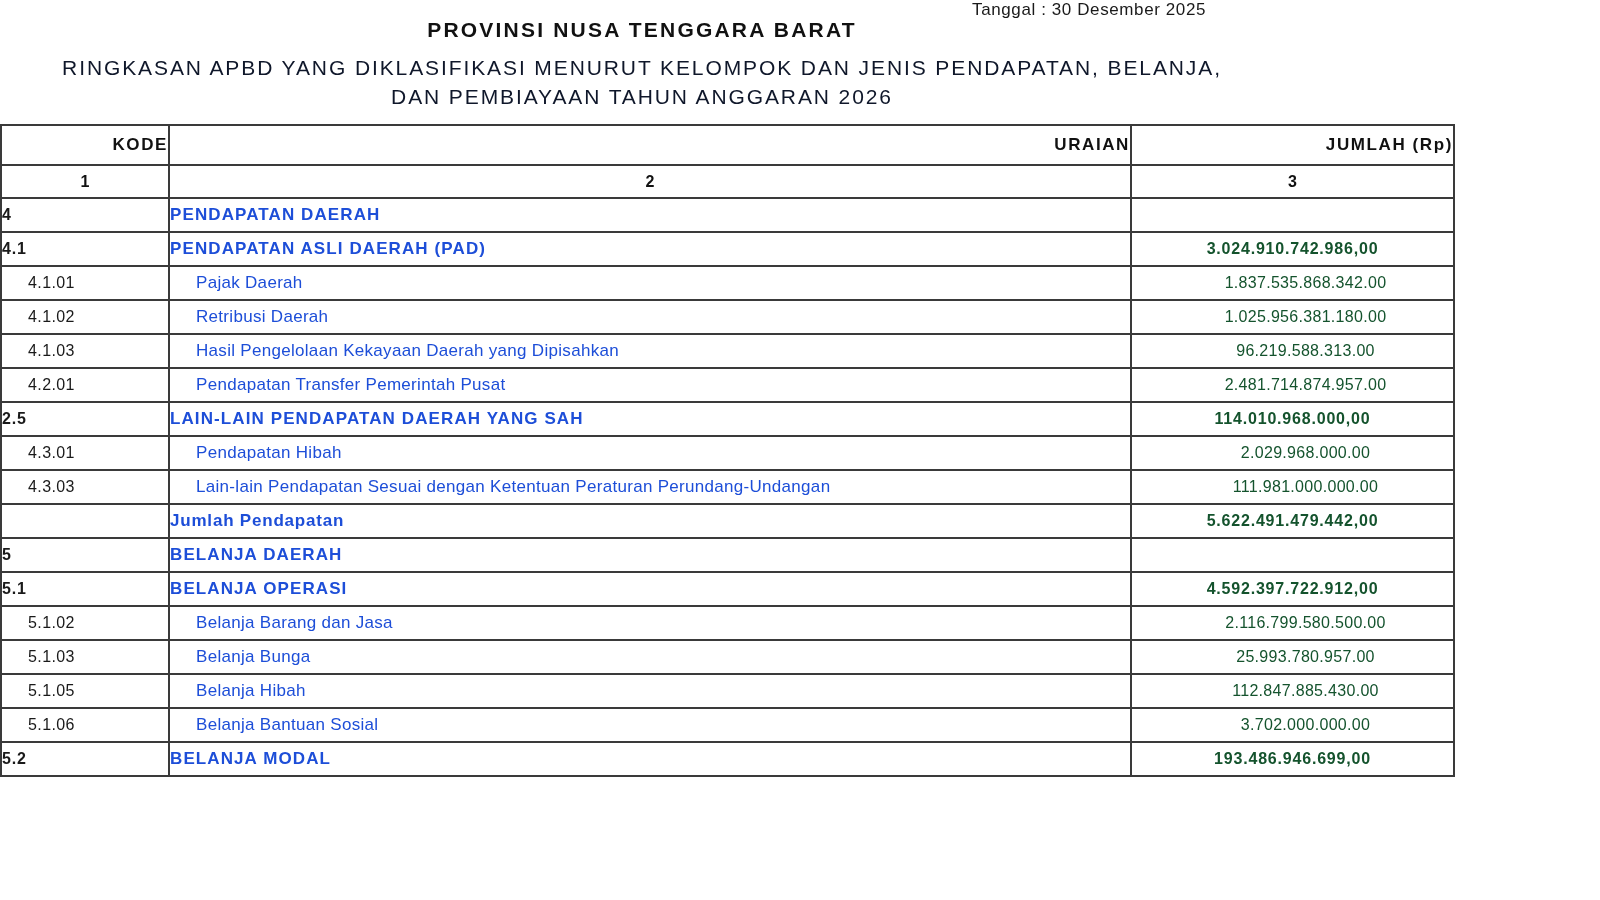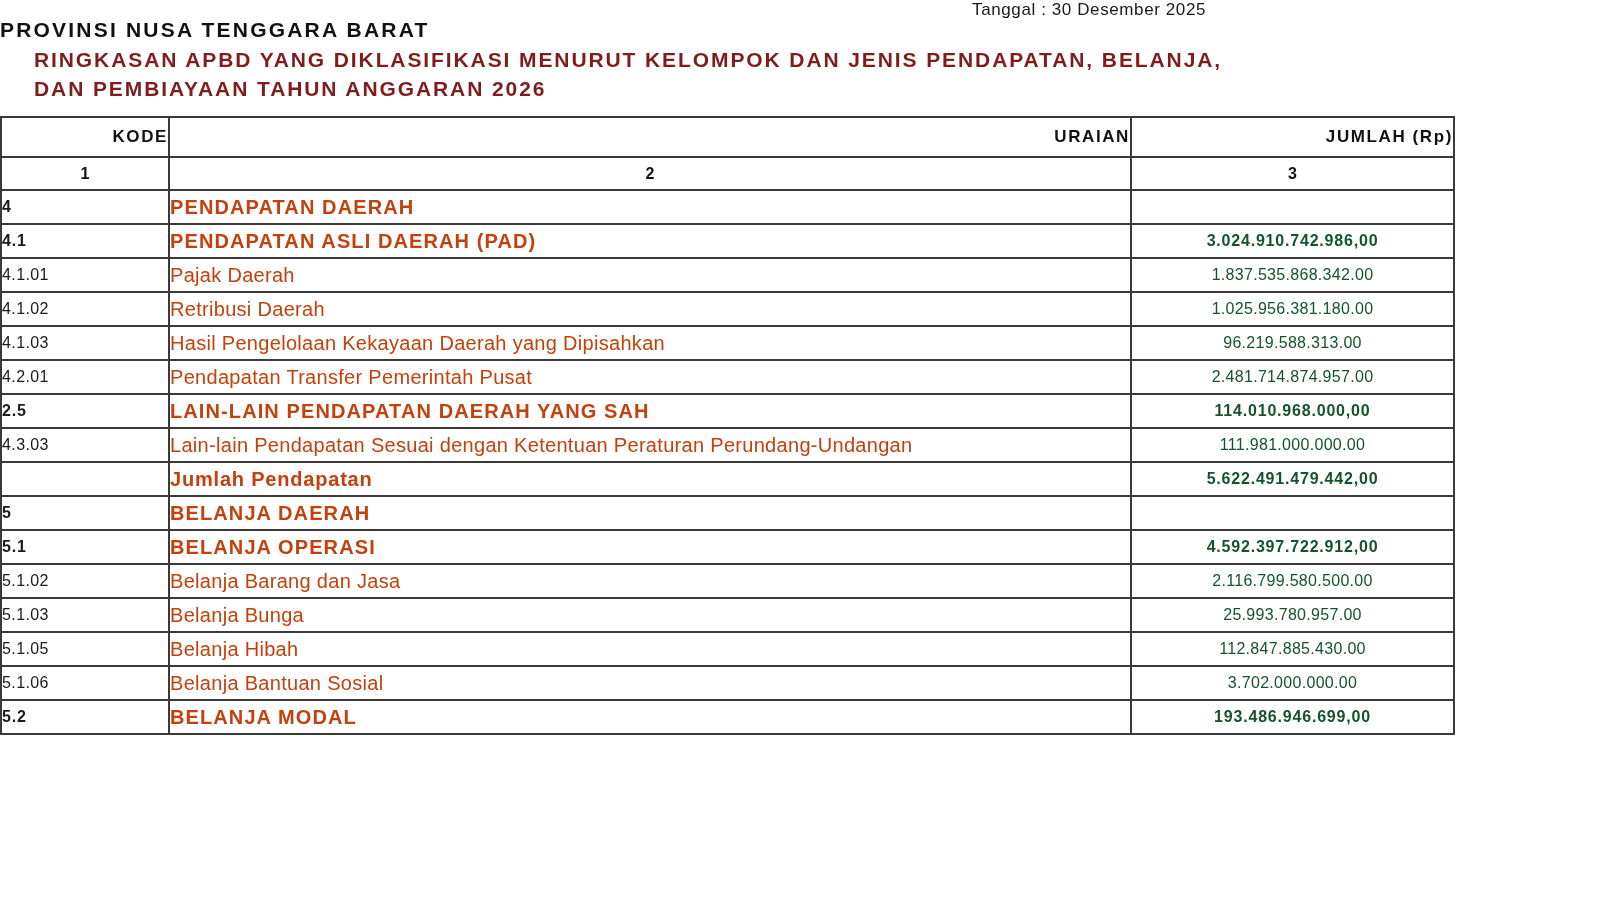--- a/index.html
+++ b/index.html
@@ -30,37 +30,37 @@
     right: 78px;
     font-size: 17px;
     font-weight: 400;
     letter-spacing: 0.6px;
     color: #1a1a1a;
     white-space: nowrap;
   }
   
   .title-block {
     padding-top: 16px;
-    text-align: left;
+    text-align: center;
   }
   .title-line-1 {
     font-size: 21px;
     font-weight: 700;
     letter-spacing: 2.2px;
     color: #111;
     line-height: 1.35;
     white-space: nowrap;
   }
   .title-line-2 {
     font-size: 21px;
-    font-weight: 700;
+    font-weight: 400;
     letter-spacing: 1.9px;
-    color: #7f1d1d;
+    color: #0f172a;
     line-height: 1.38;
-    margin-top: 2px;
+    margin-top: 10px;
     padding: 0 34px;
   }
   
   .table-wrap {
     margin: 12px auto 0 auto;
     width: 1453px;
   }
   table.apbd {
     border-collapse: collapse;
     table-layout: fixed;
@@ -96,24 +96,24 @@
   td.kode {
     height: 32px;
     font-size: 16px;
     padding-left: 14px;
     letter-spacing: 0.4px;
     color: #1a1a1a;
     white-space: nowrap;
   }
   td.uraian {
     height: 32px;
-    font-size: 20px;
+    font-size: 17px;
     padding-left: 16px;
     letter-spacing: 0.3px;
-    color: #c2410c;
+    color: #1d4ed8;
     white-space: nowrap;
     overflow: hidden;
   }
   td.jumlah {
     height: 32px;
     font-size: 16px;
     padding-right: 12px;
     text-align: center;
     letter-spacing: 0.3px;
     color: #14532d;
@@ -132,20 +132,21 @@
     letter-spacing: 0.8px;
   }
   tr.lvl1 td.uraian,
   tr.lvl0 td.uraian {
     letter-spacing: 1.1px;
   }
   tr.lvl2 td.kode,
   tr.lvl2 td.uraian,
   tr.lvl2 td.jumlah {
     font-weight: 400;
+    padding-left: 26px;
   }
 </style>
 </head>
 <body>
 
 <div class="page">
 
   <div class="date-line">Tanggal : 30 Desember 2025</div>
 
   <div class="title-block">
@@ -202,20 +203,25 @@
             <td class="kode">4.2.01</td>
             <td class="uraian">Pendapatan Transfer Pemerintah Pusat</td>
             <td class="jumlah">2.481.714.874.957.00</td>
           </tr>
           <tr class="lvl1">
             <td class="kode">2.5</td>
             <td class="uraian">LAIN-LAIN PENDAPATAN DAERAH YANG SAH</td>
             <td class="jumlah">114.010.968.000,00</td>
           </tr>
           <tr class="lvl2">
+            <td class="kode">4.3.01</td>
+            <td class="uraian">Pendapatan Hibah</td>
+            <td class="jumlah">2.029.968.000.00</td>
+          </tr>
+          <tr class="lvl2">
             <td class="kode">4.3.03</td>
             <td class="uraian">Lain-lain Pendapatan Sesuai dengan Ketentuan Peraturan Perundang-Undangan</td>
             <td class="jumlah">111.981.000.000.00</td>
           </tr>
           <tr class="total">
             <td class="kode"></td>
             <td class="uraian">Jumlah Pendapatan</td>
             <td class="jumlah">5.622.491.479.442,00</td>
           </tr>
           <tr class="lvl0">

